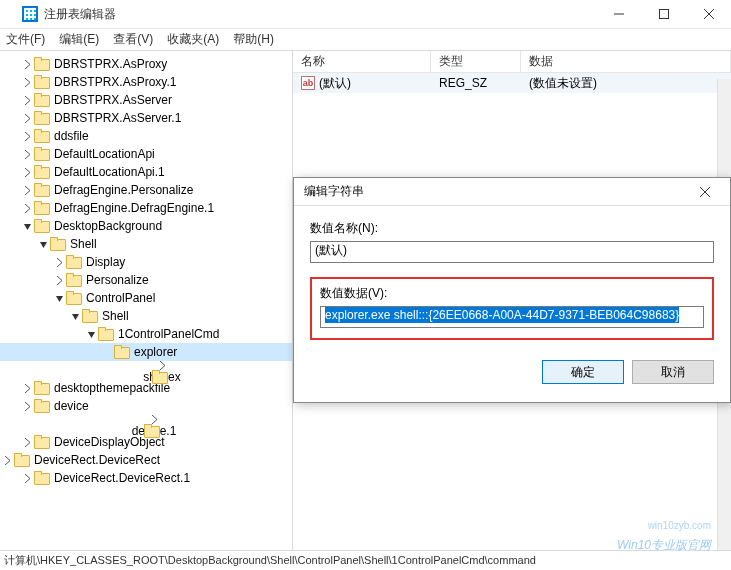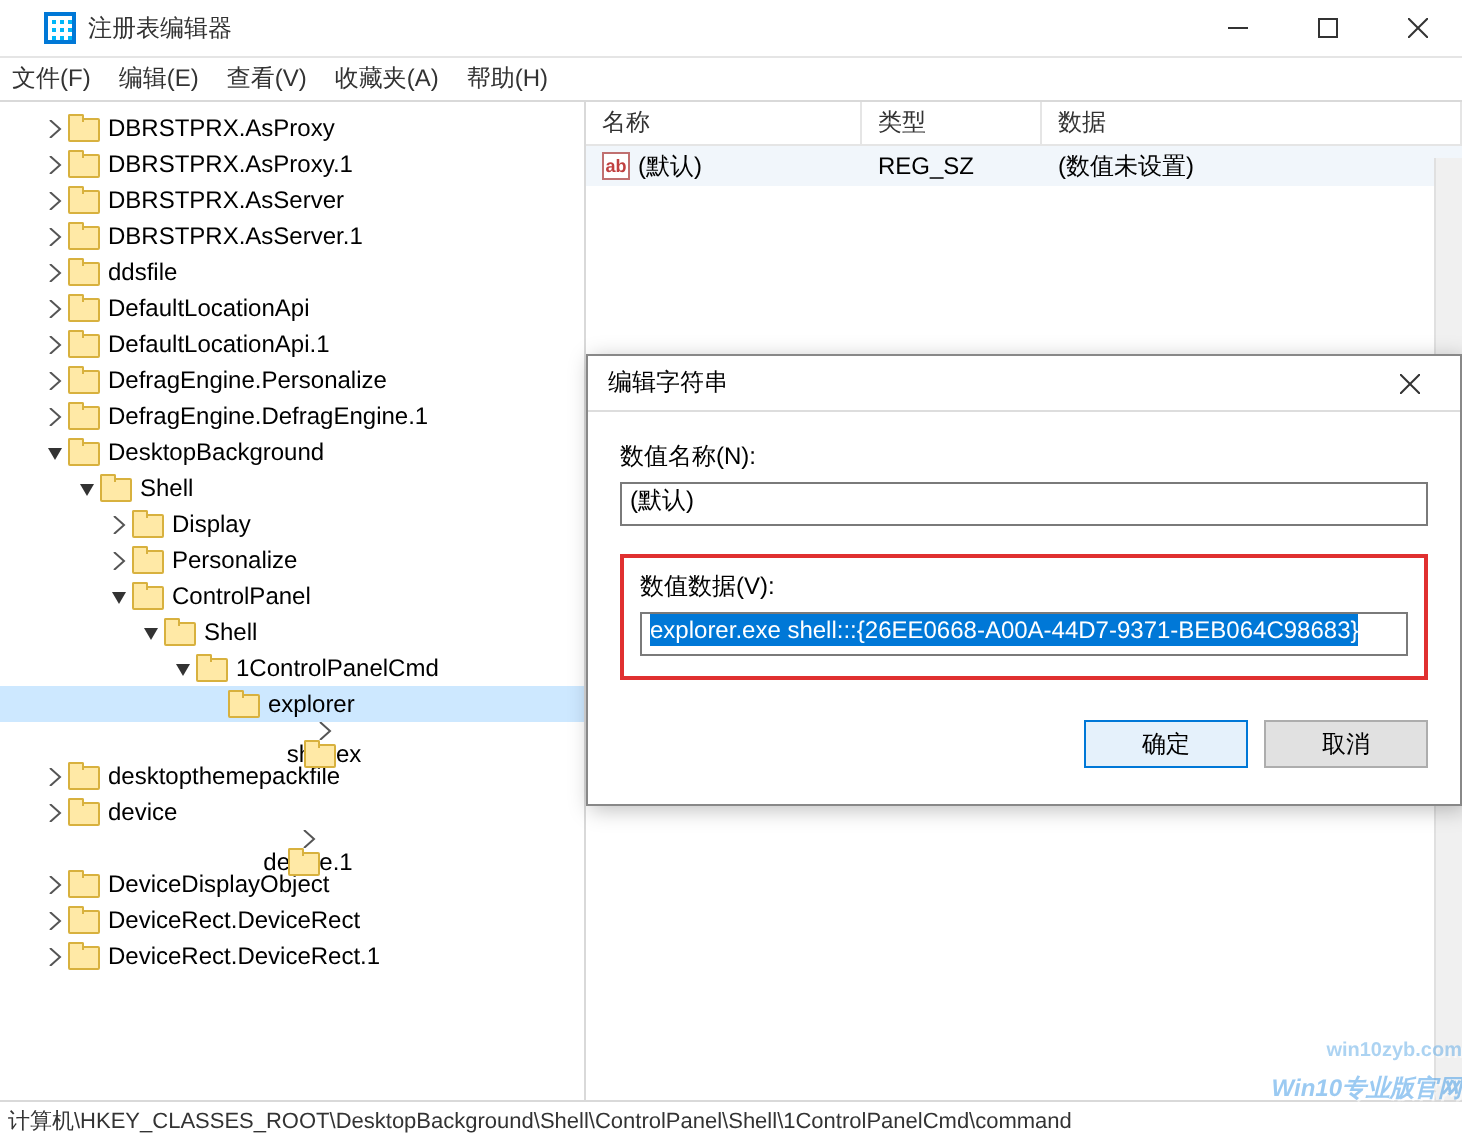--- a/index.html
+++ b/index.html
@@ -44,21 +44,21 @@
 .dlg-body { padding: 14px 16px 10px; }
 .field-label { margin-bottom: 4px; color: #000; }
 .field-input { width: 100%; height: 22px; border: 1px solid #7a7a7a; padding: 0 4px; background: #fff; color: #000; margin-bottom: 14px; }
 .field-input.sel { background: #fff; }
 .field-input.sel .seltext { background: #0078d7; color: #fff; padding: 1px 0; display: inline-block; }
 .redbox { border: 2px solid #e03030; padding: 6px 8px 10px; margin-bottom: 10px; }
 .dlg-btns { display: flex; justify-content: flex-end; gap: 8px; padding: 0 16px 12px; }
 .dlg-btn { width: 82px; height: 24px; border: 1px solid #adadad; background: #e1e1e1; display: flex; align-items: center; justify-content: center; cursor: default; }
 .dlg-btn.primary { border: 1px solid #0078d7; background: #e5f1fb; }
 
-.watermark { position: absolute; right: 0; bottom: 16px; font-size: 20px; font-weight: bold; font-style: italic; color: #4aa0e8; opacity: 0.55; text-shadow: 1px 1px 0 #fff; pointer-events: none; }
+.watermark { position: absolute; right: 20px; bottom: 16px; font-size: 20px; font-weight: normal; font-style: italic; color: #4aa0e8; opacity: 0.55; text-shadow: 1px 1px 0 #fff; pointer-events: none; }
 .watermark .sub { display: block; font-size: 10px; text-align: right; color: #6ab0e8; font-style: normal; }
 
 .scroll-thumb { position: absolute; right: 0; top: 28px; width: 14px; bottom: 0; background: #f0f0f0; border-left: 1px solid #e0e0e0; }
 </style>
 </head>
 <body>
 
 <div class="titlebar">
   <span class="app-icon"></span>
   <span class="title">注册表编辑器</span>
@@ -279,21 +279,21 @@
       </div>
       <div class="tree-row" style="padding-left: 20px;">
         <span class="tw">
           <svg viewBox="0 0 9 9">
             <path d="M2 0 L7 4.5 L2 9" fill="none" stroke="#555" stroke-width="1"></path>
           </svg>
         </span>
         <span class="fold"></span>
         <span class="lbl">DeviceDisplayObject</span>
       </div>
-      <div class="tree-row" style="padding-left: 20px;">
+      <div class="tree-row" style="">
         <span class="tw">
           <svg viewBox="0 0 9 9">
             <path d="M2 0 L7 4.5 L2 9" fill="none" stroke="#555" stroke-width="1"></path>
           </svg>
         </span>
         <span class="fold"></span>
         <span class="lbl">DeviceRect.DeviceRect</span>
       </div>
       <div class="tree-row" style="padding-left: 20px;">
         <span class="tw">

